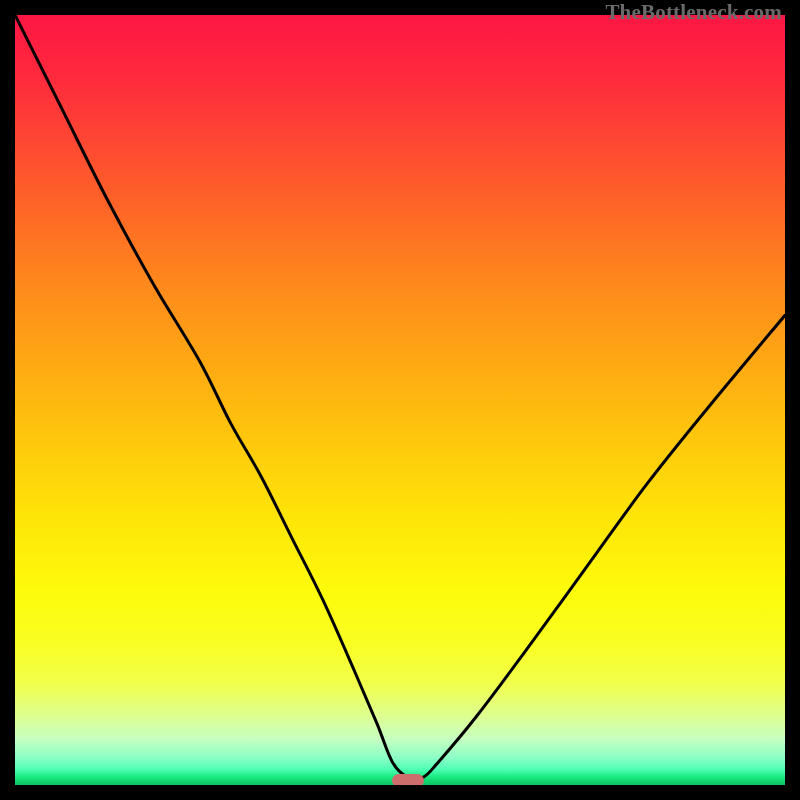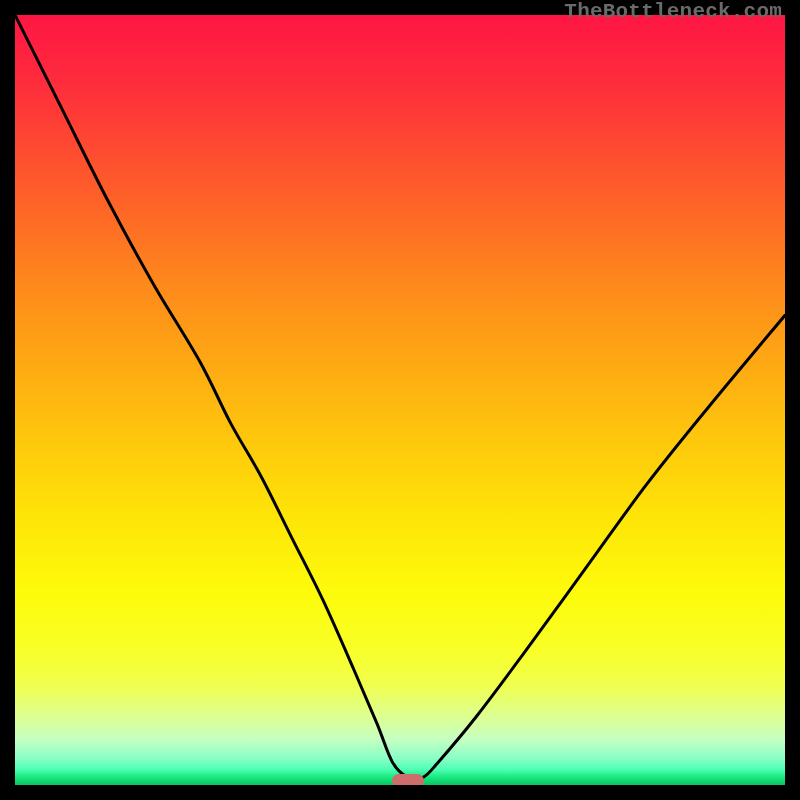--- a/index.html
+++ b/index.html
@@ -49,21 +49,21 @@
       #8affc6 96.5%,
       #4dffb3 98%,
       #17e87e 99%,
       #0cc360 100%
     );
   }
   .watermark {
     position: absolute;
     top: 0px;
     right: 18px;
-    font-family: Liberation Mono, monospace;
+    font-family: Liberation Serif, serif;
     font-size: 21px;
     font-weight: bold;
     color: #6a6a6a;
     letter-spacing: 0.2px;
     user-select: none;
   }
   svg.curve {
     position: absolute;
     left: 0;
     top: 0;

